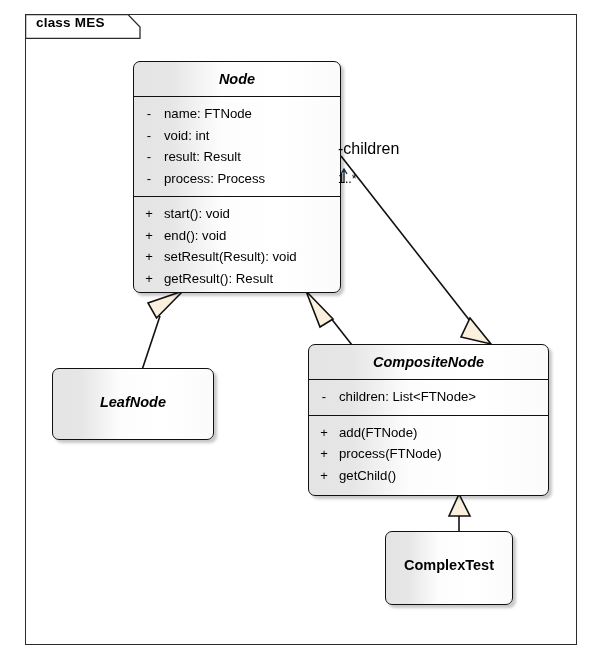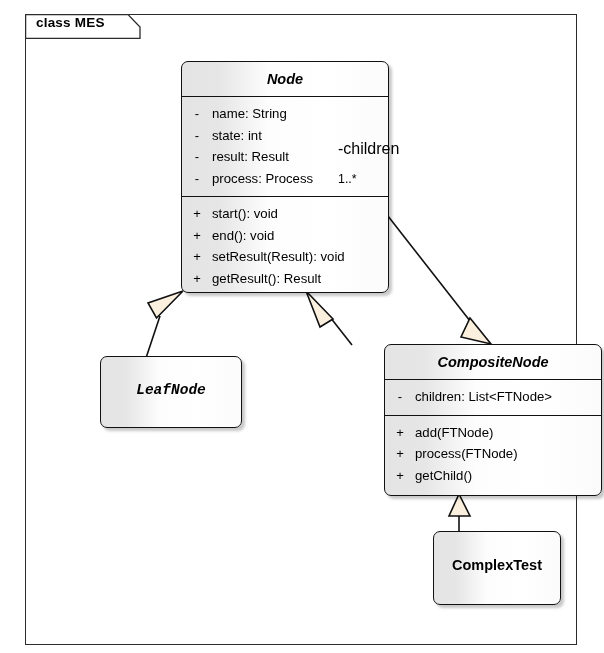--- a/index.html
+++ b/index.html
@@ -16,34 +16,34 @@
   #frame-tab .lbl{position:relative;z-index:2;font-size:13.5px;font-weight:bold;
                   letter-spacing:.2px;padding:0 10px 8px 11px;line-height:25px;}
 
   
   #wires{position:absolute;left:0;top:0;width:604px;height:653px;z-index:3;}
 
   
   .cls{position:absolute;box-sizing:border-box;border:1.2px solid #111;
        border-radius:7px;z-index:4;
        background:linear-gradient(to right,#e4e4e4 0%,#e6e6e6 18%,#fdfdfd 42%,#ffffff 70%,#fbfbfb 100%);
-       box-shadow:3px 3px 3px rgba(0,0,0,.22);overflow:hidden;margin-left:48px;}
+       box-shadow:3px 3px 3px rgba(0,0,0,.22);overflow:hidden;}
   .cls .name{text-align:center;font-size:14.5px;font-weight:bold;font-style:italic;
              padding:9px 4px 9px;}
   .cls .name.concrete{font-style:normal;}
   .sep{height:0;border-top:1.1px solid #111;}
   .cmp{padding:6px 0 7px;}
   .row{display:flex;align-items:baseline;font-size:13.2px;line-height:19.5px;
        padding:1px 0;}
   .row .vis{width:30px;text-align:center;flex:0 0 30px;font-size:13px;}
   .row .txt{flex:1 1 auto;white-space:nowrap;}
 
   #node{left:133px;top:61px;width:208px;height:232px;}
-  #leafnode{left:52px;top:356px;width:142px;height:72px;font-family:Liberation Mono, monospace;}
-  #compositenode{left:336px;top:344px;width:218px;height:152px;}
+  #leafnode{left:52px;top:368px;width:162px;height:72px;}
+  #compositenode{left:308px;top:344px;width:241px;height:152px;}
   #complextest{left:385px;top:531px;width:128px;height:74px;}
   #leafnode .name,#complextest .name{padding:25px 4px;}
 
   
   .edge-lbl{position:absolute;z-index:5;font-size:16px;white-space:nowrap;
             background:transparent;}
   #lbl-children{left:338px;top:140px;}
   #lbl-mult{left:338px;top:172px;font-size:12.4px;}
 </style>
 </head>
@@ -85,25 +85,25 @@
 
 <span class="edge-lbl" id="lbl-children">-children</span>
 <span class="edge-lbl" id="lbl-mult">1..*</span>
 
 <div class="cls" id="node">
   <div class="name">Node</div>
   <div class="sep"></div>
   <div class="cmp">
     <div class="row">
       <span class="vis">-</span>
-      <span class="txt">name: String</span>
+      <span class="txt">name: FTNode</span>
     </div>
     <div class="row">
       <span class="vis">-</span>
-      <span class="txt">state: int</span>
+      <span class="txt">void: int</span>
     </div>
     <div class="row">
       <span class="vis">-</span>
       <span class="txt">result: Result</span>
     </div>
     <div class="row">
       <span class="vis">-</span>
       <span class="txt">process: Process</span>
     </div>
   </div>

